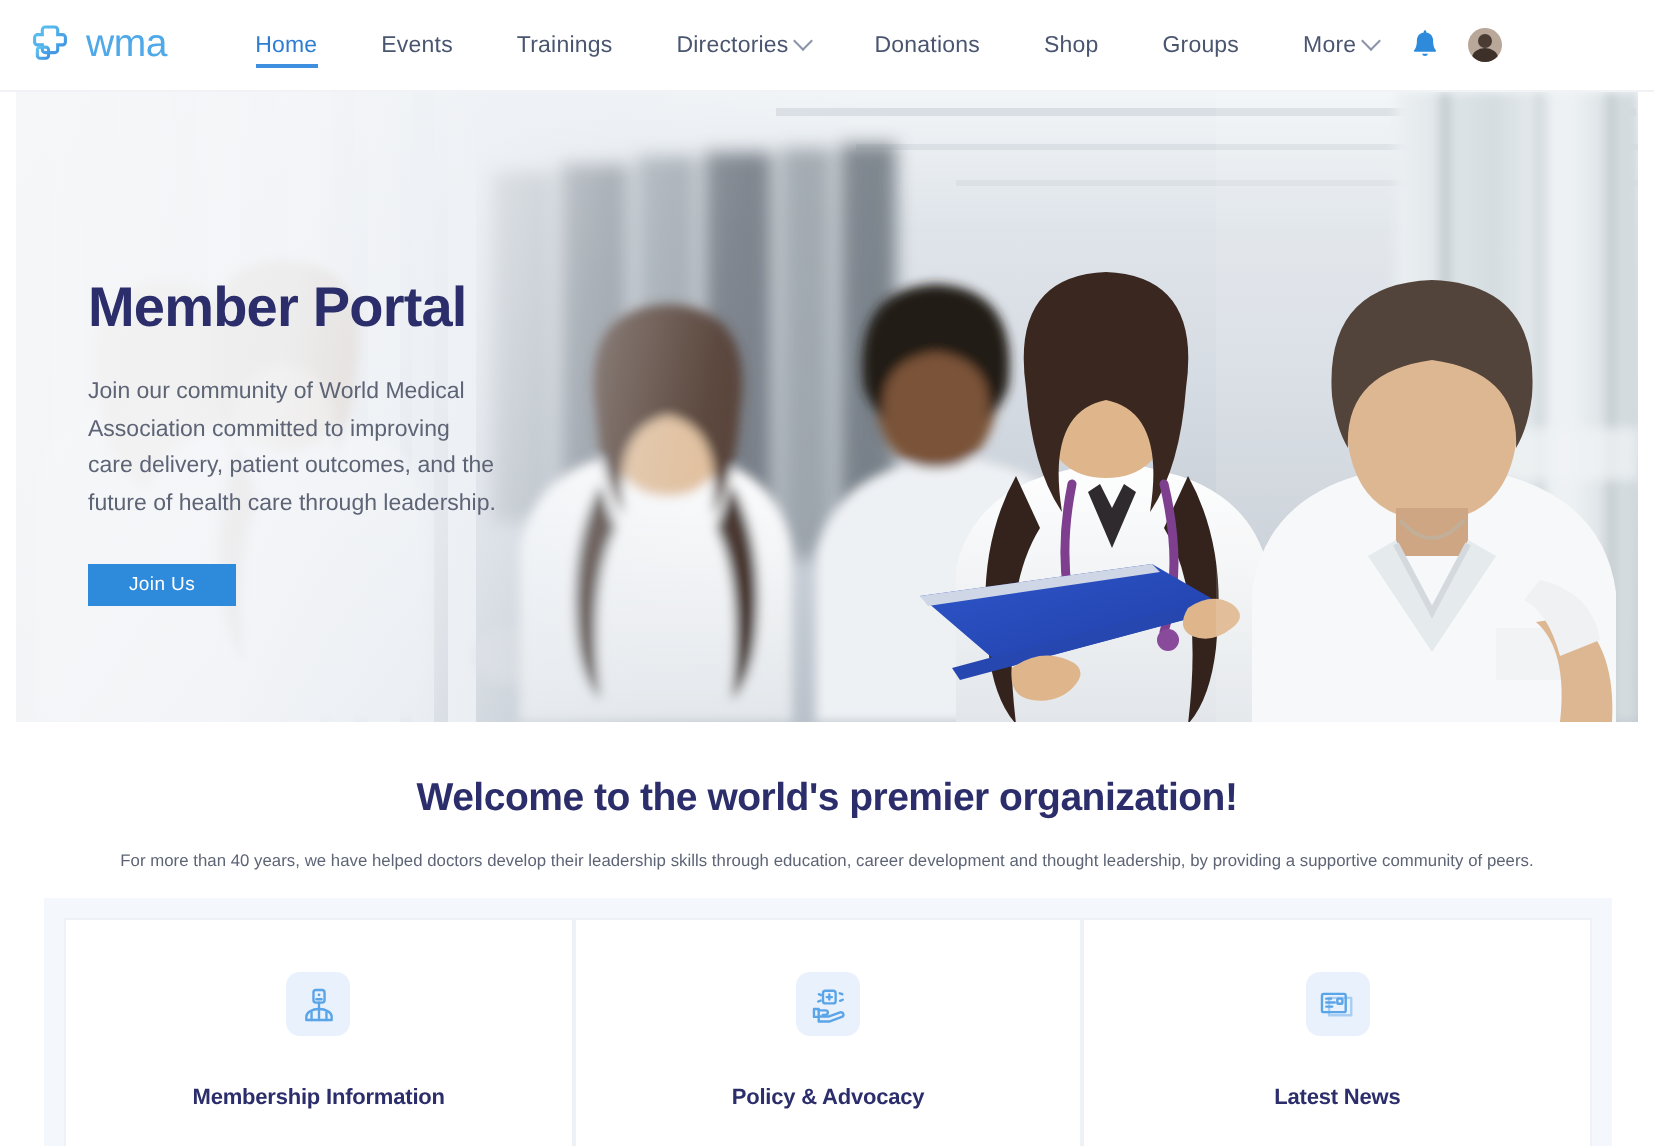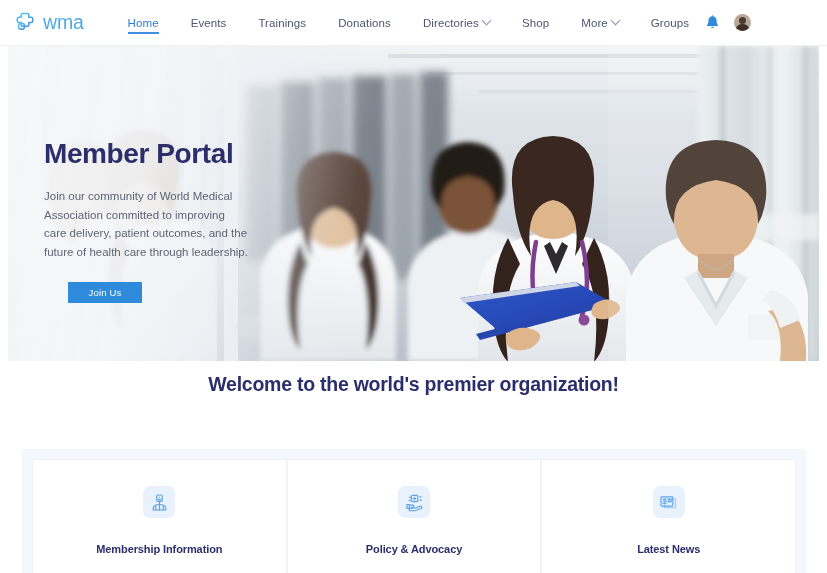--- a/index.html
+++ b/index.html
@@ -171,27 +171,26 @@
     justify-content: center;
     width: 74px;
     height: 21px;
     background: #2E8BDB;
     color: #ffffff;
     font-size: 9.5px;
     letter-spacing: 0.2px;
     border: none;
     cursor: pointer;
     font-family: inherit;
-    margin-left: 24px;
   }
 
   
   .welcome {
     position: absolute;
-    top: 361px; left: 8px;
+    top: 376px; left: 8px;
     width: 811px;
     background: #ffffff;
     text-align: center;
   }
   .welcome-title {
     font-size: 19.5px;
     font-weight: 700;
     color: #2B2E6B;
     letter-spacing: -0.25px;
     margin-top: 12px;
@@ -268,35 +267,35 @@
       <div class="nav-item active">
         <span>Home</span>
       </div>
       <div class="nav-item">
         <span>Events</span>
       </div>
       <div class="nav-item">
         <span>Trainings</span>
       </div>
       <div class="nav-item">
-        <span>Donations</span>
-      </div>
-      <div class="nav-item">
         <span>Directories</span>
         <i class="caret"></i>
       </div>
       <div class="nav-item">
+        <span>Donations</span>
+      </div>
+      <div class="nav-item">
         <span>Shop</span>
+      </div>
+      <div class="nav-item">
+        <span>Groups</span>
       </div>
       <div class="nav-item">
         <span>More</span>
         <i class="caret"></i>
-      </div>
-      <div class="nav-item">
-        <span>Groups</span>
       </div>
     </nav>
 
     <div class="header-right">
       <svg class="bell" viewBox="0 0 20 21">
         <path d="M10 1.4c-3.1 0-5.4 2.4-5.4 5.4 0 4.6-1.5 6.1-1.9 6.6-.3.4 0 1 .5 1h13.6c.5 0 .8-.6.5-1-.4-.5-1.9-2-1.9-6.6 0-3-2.3-5.4-5.4-5.4z" fill="#2E8BDB"></path>
         <path d="M8 15.6a2.05 2.05 0 0 0 4 0z" fill="#2E8BDB"></path>
         <rect x="9.2" y="0" width="1.6" height="2.3" rx="0.8" fill="#2E8BDB"></rect>
       </svg>
       <div class="avatar"></div>
@@ -455,20 +454,21 @@
 
     <div class="hero-content">
       <div class="hero-title">Member Portal</div>
       <div class="hero-sub">Join our community of World Medical Association committed to improving care delivery, patient outcomes, and the future of health care through leadership.</div>
       <button class="join-btn">Join Us</button>
     </div>
   </div>
 
   <div class="welcome">
     <div class="welcome-title">Welcome to the world's premier organization!</div>
+    <div class="welcome-sub">For more than 40 years, we have helped doctors develop their leadership skills through education, career development and thought leadership, by providing a supportive community of peers.</div>
   </div>
 
   <div class="cards-panel">
 
     <div class="card">
       <div class="card-icon-wrap">
         <svg width="19" height="19" viewBox="0 0 24 24" fill="none" stroke="#5AA4E8" stroke-width="1.5" stroke-linecap="round" stroke-linejoin="round">
           <rect x="8.5" y="2.5" width="7" height="8" rx="1.6"></rect>
           <circle cx="12" cy="5.6" r="0.9" fill="#5AA4E8" stroke="none"></circle>
           <path d="M10.4 8.4h3.2"></path>

